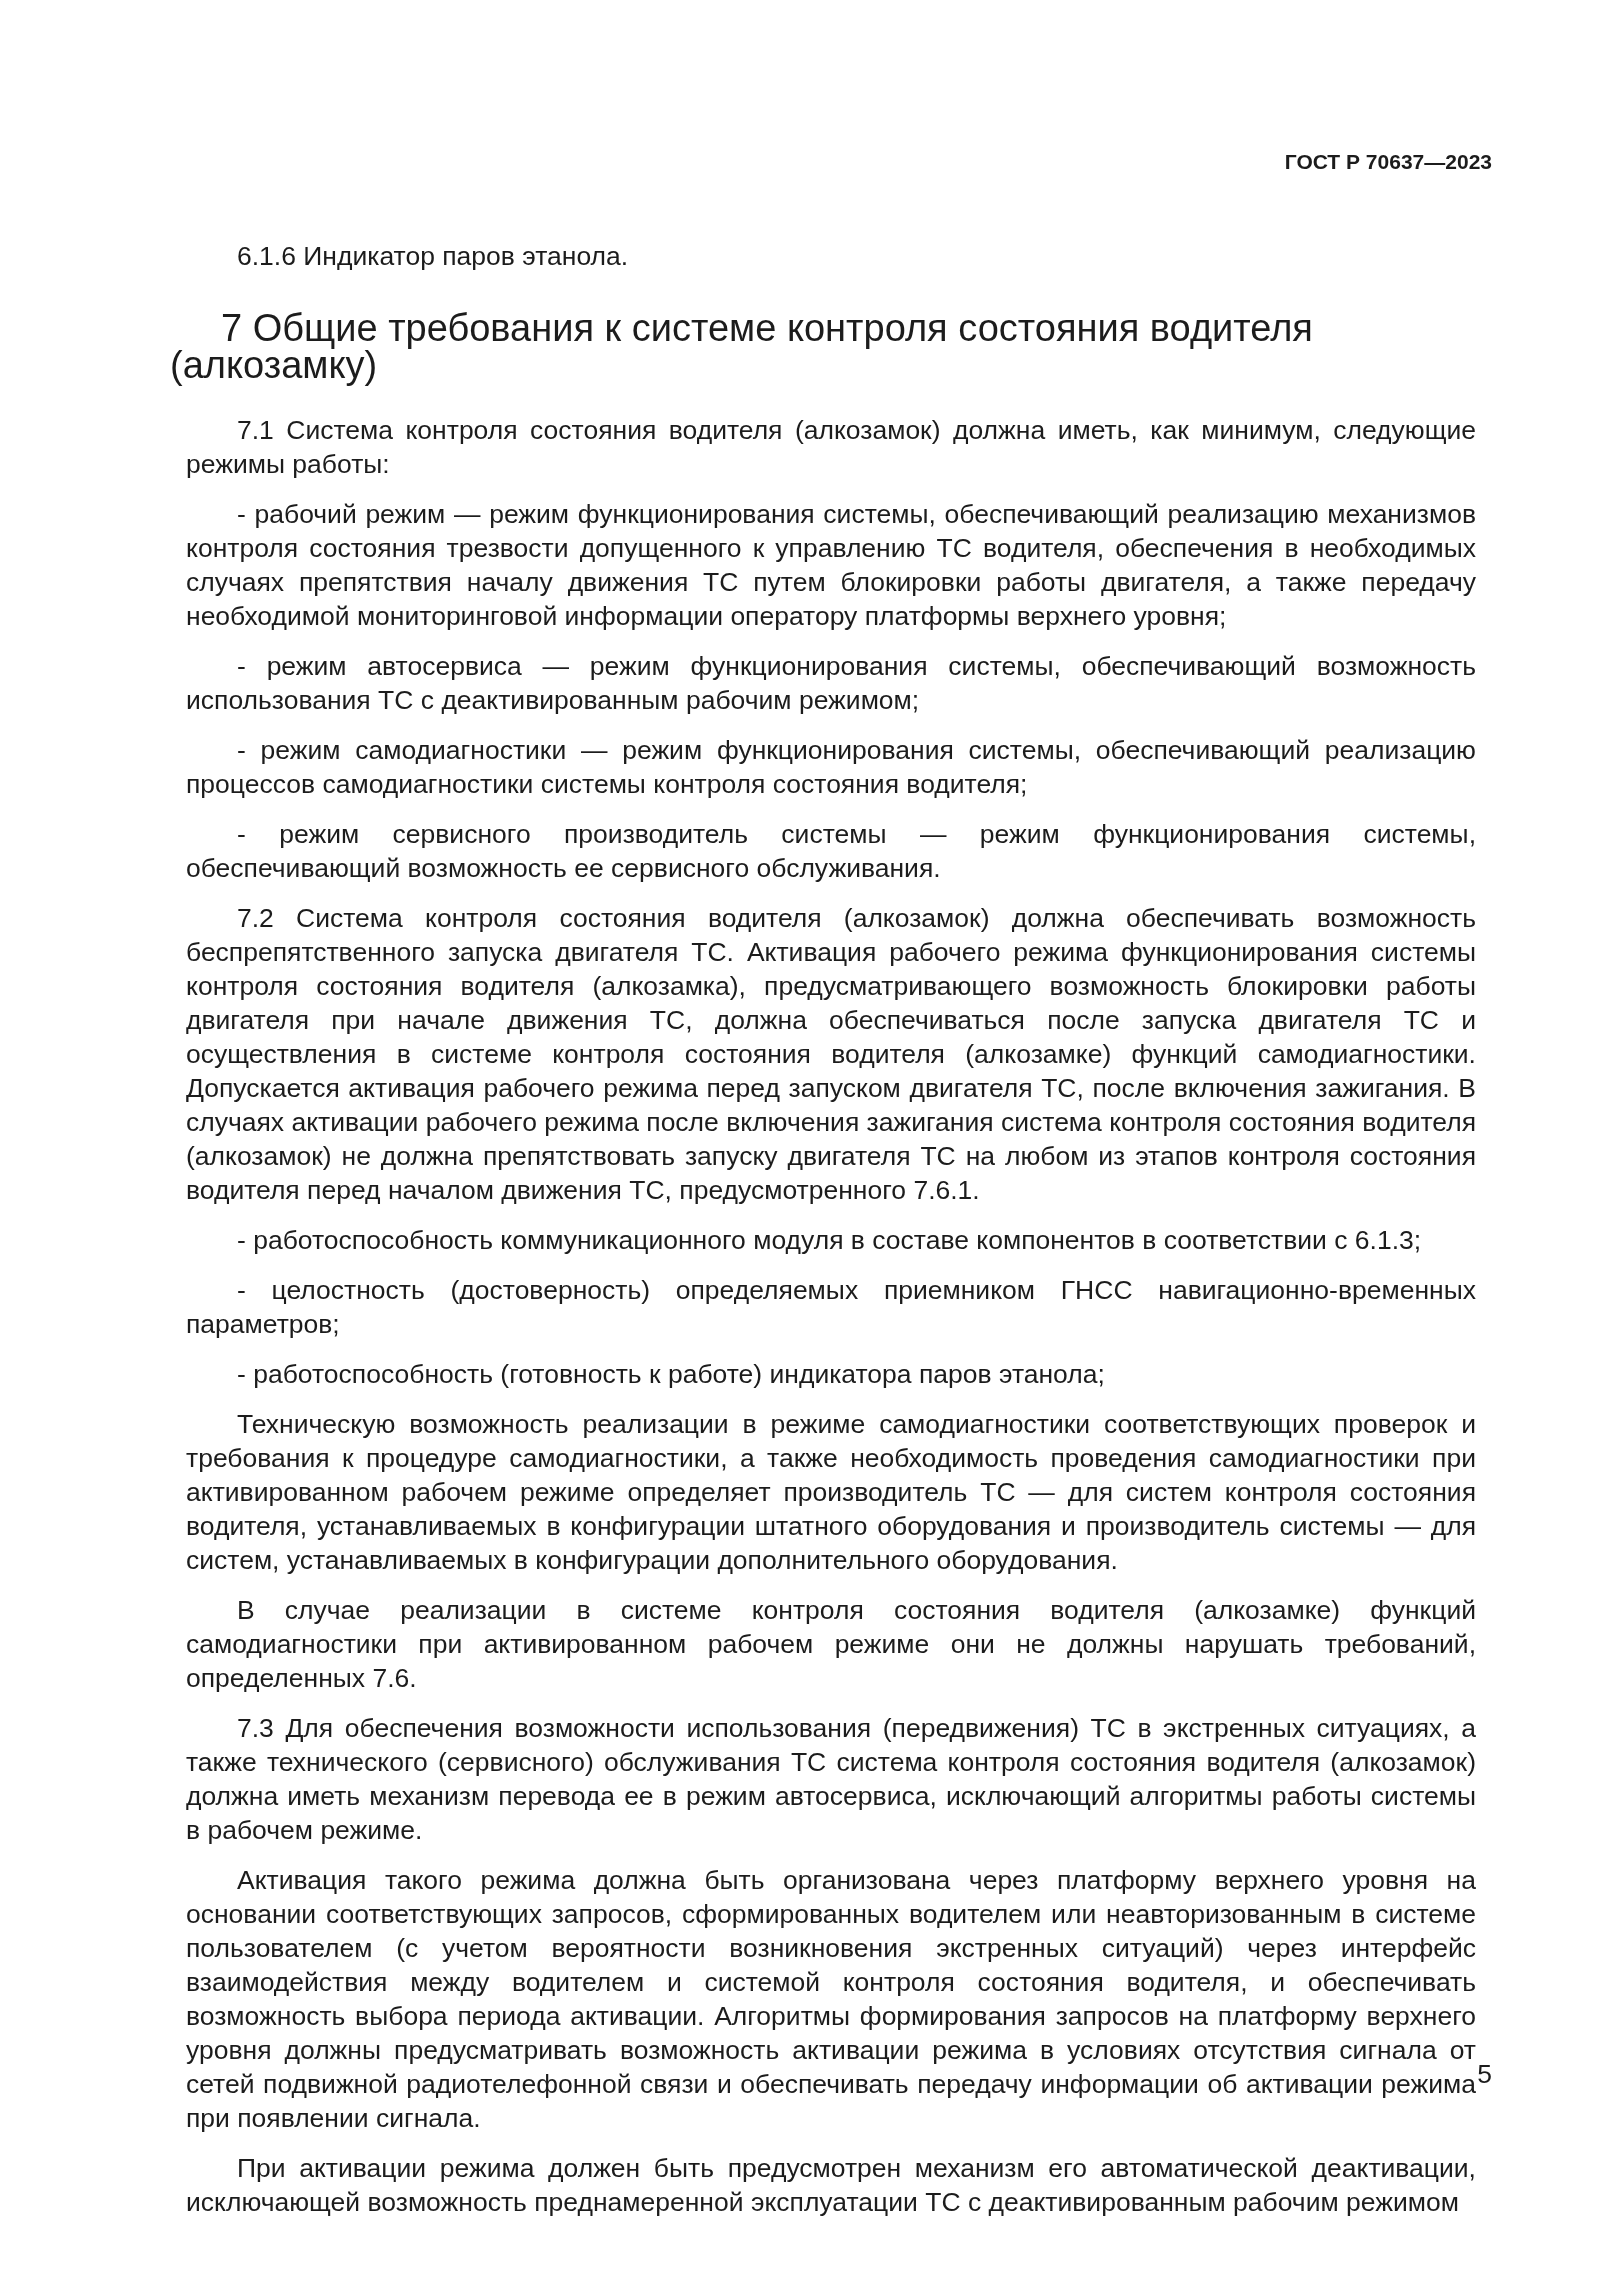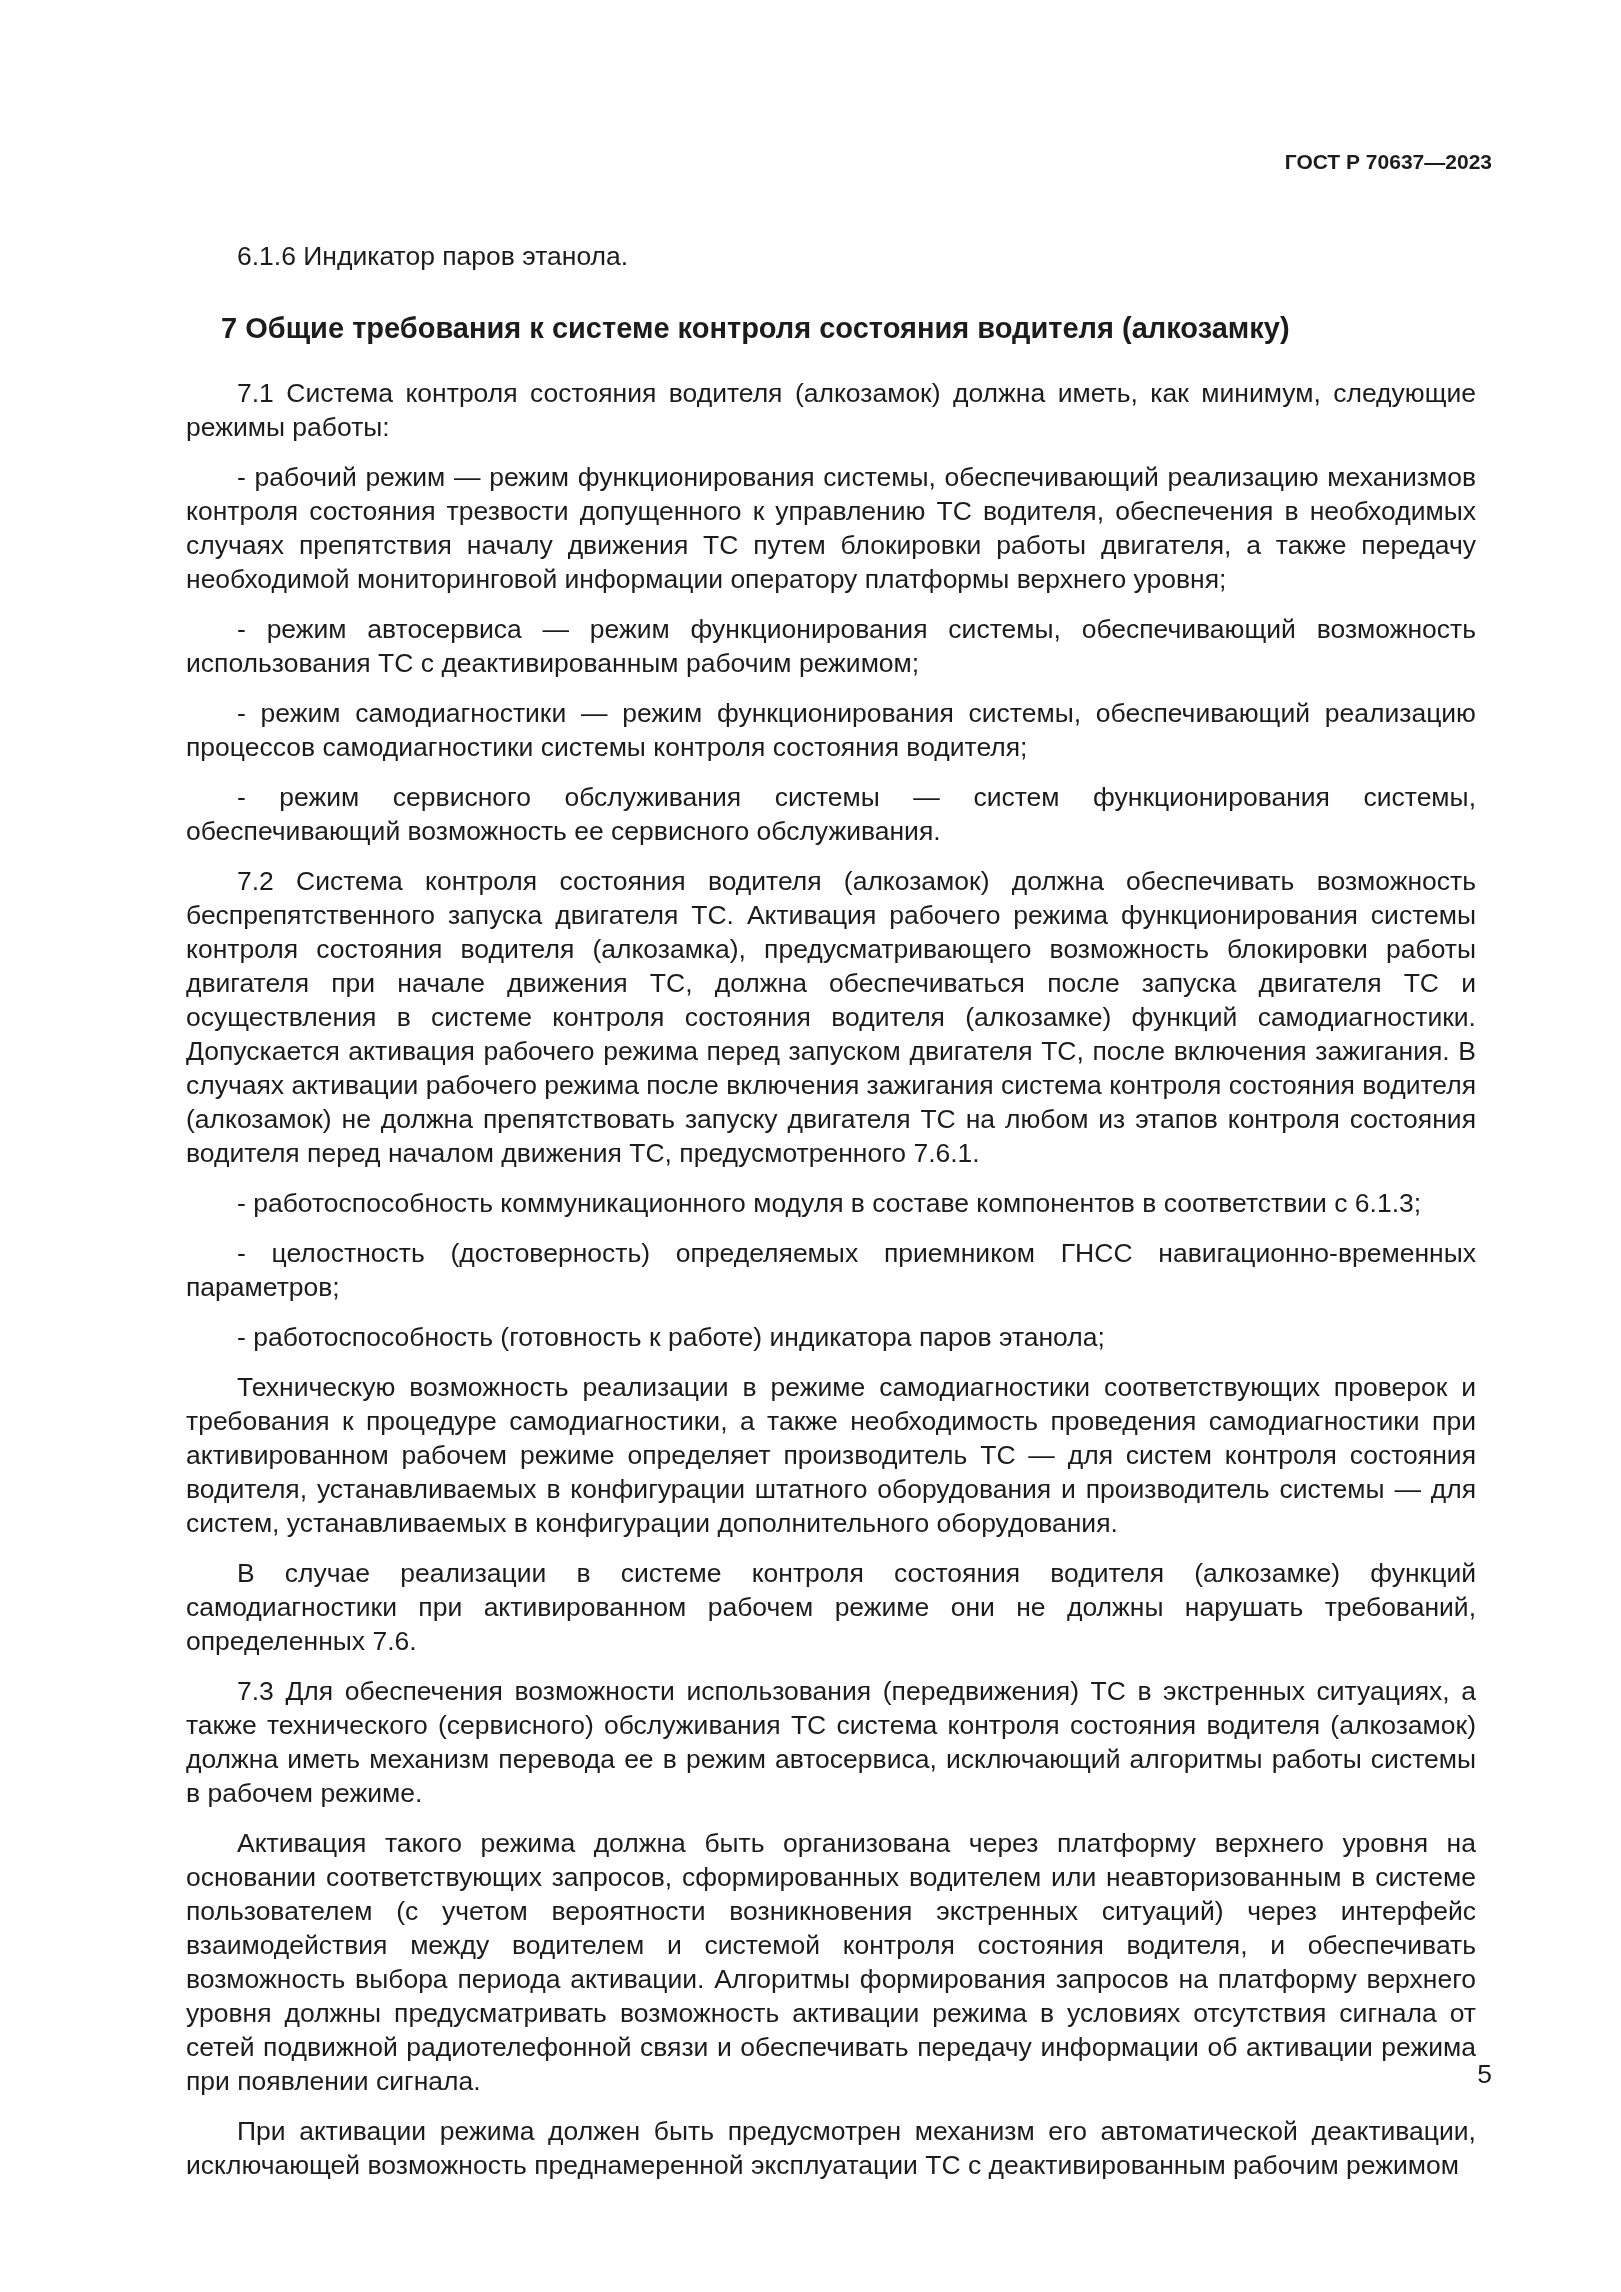--- a/index.html
+++ b/index.html
@@ -35,22 +35,22 @@
     line-height: 34px;
     text-align: justify;
   }
   .para {
     margin: 16px;
     text-indent: 51px;
   }
   .section-heading {
     margin: 37px 0 29px 0;
     text-indent: 51px;
-    font-weight: bold;
-    font-size: 29px;
+    font-weight: normal;
+    font-size: 38px;
     line-height: 37px;
     text-align: left;
   }
   .page-num {
     position: absolute;
     top: 2058px;
     left: 170px;
     width: 1322px;
     text-align: right;
     font-size: 26.5px;
@@ -66,21 +66,21 @@
 
   <div class="content">
     <p class="para">6.1.6 Индикатор паров этанола.</p>
 
     <h2 class="section-heading">7 Общие требования к системе контроля состояния водителя (алкозамку)</h2>
 
     <p class="para">7.1 Система контроля состояния водителя (алкозамок) должна иметь, как минимум, следующие режимы работы:</p>
     <p class="para">- рабочий режим — режим функционирования системы, обеспечивающий реализацию механизмов контроля состояния трезвости допущенного к управлению ТС водителя, обеспечения в необходимых случаях препятствия началу движения ТС путем блокировки работы двигателя, а также передачу необходимой мониторинговой информации оператору платформы верхнего уровня;</p>
     <p class="para">- режим автосервиса — режим функционирования системы, обеспечивающий возможность использования ТС с деактивированным рабочим режимом;</p>
     <p class="para">- режим самодиагностики — режим функционирования системы, обеспечивающий реализацию процессов самодиагностики системы контроля состояния водителя;</p>
-    <p class="para">- режим сервисного обслуживания системы — систем функционирования системы, обеспечивающий возможность ее сервисного обслуживания.</p>
+    <p class="para">- режим сервисного производитель системы — режим функционирования системы, обеспечивающий возможность ее сервисного обслуживания.</p>
     <p class="para">7.2 Система контроля состояния водителя (алкозамок) должна обеспечивать возможность беспрепятственного запуска двигателя ТС. Активация рабочего режима функционирования системы контроля состояния водителя (алкозамка), предусматривающего возможность блокировки работы двигателя при начале движения ТС, должна обеспечиваться после запуска двигателя ТС и осуществления в системе контроля состояния водителя (алкозамке) функций самодиагностики. Допускается активация рабочего режима перед запуском двигателя ТС, после включения зажигания. В случаях активации рабочего режима после включения зажигания система контроля состояния водителя (алкозамок) не должна препятствовать запуску двигателя ТС на любом из этапов контроля состояния водителя перед началом движения ТС, предусмотренного 7.6.1.</p>
     <p class="para">- работоспособность коммуникационного модуля в составе компонентов в соответствии с 6.1.3;</p>
     <p class="para">- целостность (достоверность) определяемых приемником ГНСС навигационно-временных параметров;</p>
     <p class="para">- работоспособность (готовность к работе) индикатора паров этанола;</p>
     <p class="para">Техническую возможность реализации в режиме самодиагностики соответствующих проверок и требования к процедуре самодиагностики, а также необходимость проведения самодиагностики при активированном рабочем режиме определяет производитель ТС — для систем контроля состояния водителя, устанавливаемых в конфигурации штатного оборудования и производитель системы — для систем, устанавливаемых в конфигурации дополнительного оборудования.</p>
     <p class="para">В случае реализации в системе контроля состояния водителя (алкозамке) функций самодиагностики при активированном рабочем режиме они не должны нарушать требований, определенных 7.6.</p>
     <p class="para">7.3 Для обеспечения возможности использования (передвижения) ТС в экстренных ситуациях, а также технического (сервисного) обслуживания ТС система контроля состояния водителя (алкозамок) должна иметь механизм перевода ее в режим автосервиса, исключающий алгоритмы работы системы в рабочем режиме.</p>
     <p class="para">Активация такого режима должна быть организована через платформу верхнего уровня на основании соответствующих запросов, сформированных водителем или неавторизованным в системе пользователем (с учетом вероятности возникновения экстренных ситуаций) через интерфейс взаимодействия между водителем и системой контроля состояния водителя, и обеспечивать возможность выбора периода активации. Алгоритмы формирования запросов на платформу верхнего уровня должны предусматривать возможность активации режима в условиях отсутствия сигнала от сетей подвижной радиотелефонной связи и обеспечивать передачу информации об активации режима при появлении сигнала.</p>
     <p class="para">При активации режима должен быть предусмотрен механизм его автоматической деактивации, исключающей возможность преднамеренной эксплуатации ТС с деактивированным рабочим режимом</p>
   </div>

